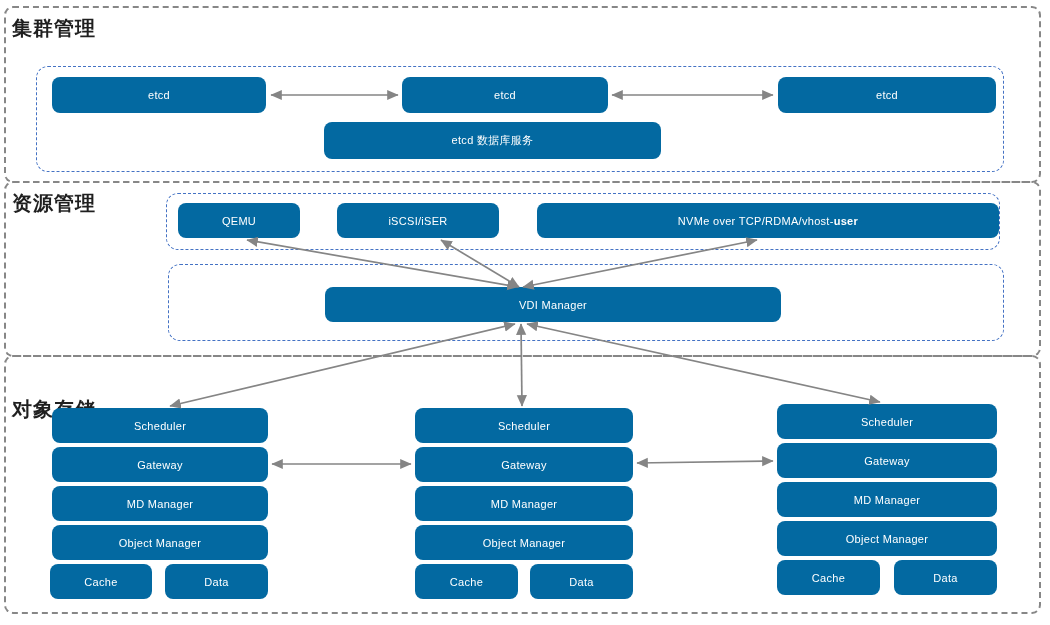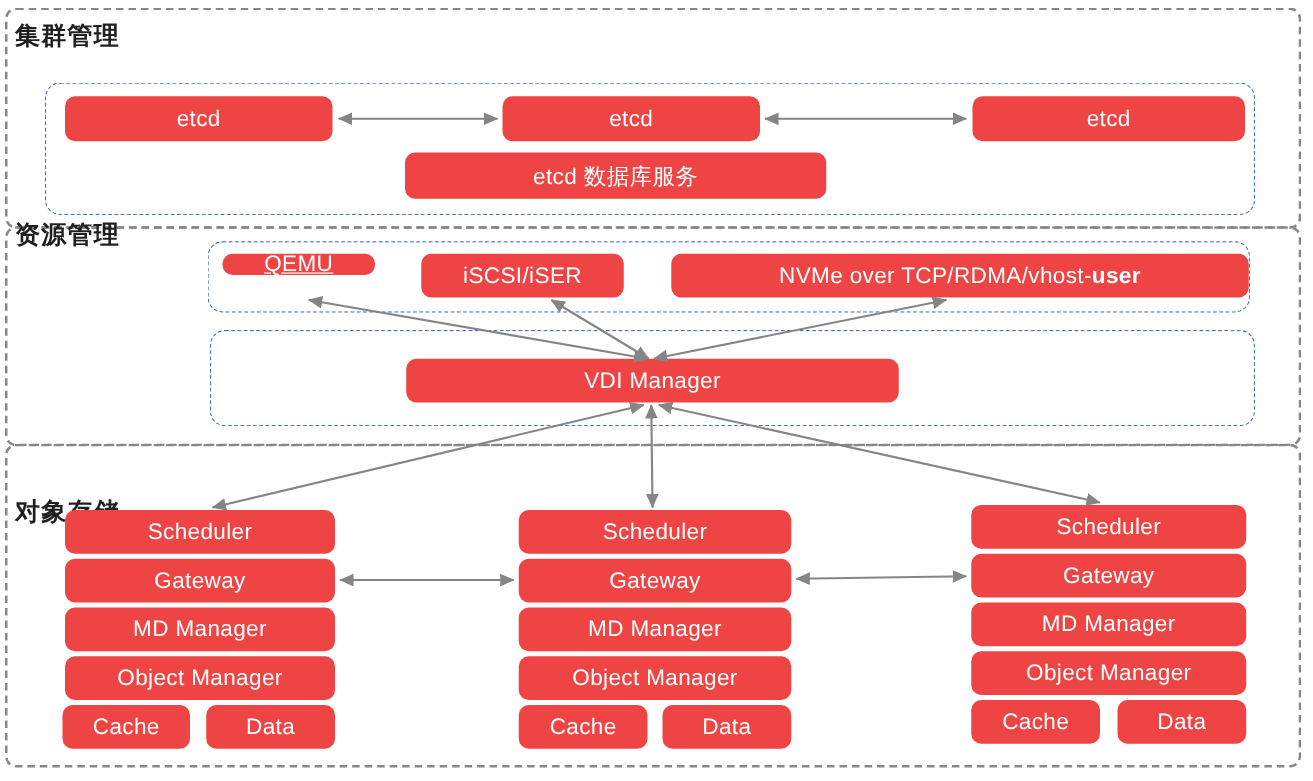--- a/index.html
+++ b/index.html
@@ -28,25 +28,25 @@
   }
   .blue-box{
     position:absolute;
     border:1.5px dashed #4472c4;
     border-radius:12px;
     box-sizing:border-box;
     background:transparent;
   }
   .gbox{
     position:absolute;
-    background:#ef4444;
+    background:#0369a1;
     border-radius:8px;
     box-sizing:border-box;
     color:#ffffff;
-    font-size:18px;
+    font-size:11px;
     display:flex;
     align-items:center;
     justify-content:center;
     white-space:nowrap;
     letter-spacing:0.3px;
   }
   .gbox .bold-part{font-weight:bold;}
   svg.overlay{
     position:absolute;
     left:0;top:0;
@@ -58,38 +58,38 @@
 </head>
 <body>
 
 <div class="canvas">
 
   <div class="band" style="left:4px;top:6px;width:1037px;height:177px;"></div>
   <div class="band" style="left:4px;top:181px;width:1037px;height:176px;"></div>
   <div class="band" style="left:4px;top:355px;width:1037px;height:259px;"></div>
 
   <div class="band-title" style="left:12px;top:15px;">集群管理</div>
-  <div class="band-title" style="left:12px;top:174px;">资源管理</div>
+  <div class="band-title" style="left:12px;top:190px;">资源管理</div>
   <div class="band-title" style="left:12px;top:365px;margin-top:31px;">对象存储</div>
 
   <div class="blue-box" style="left:36px;top:66px;width:968px;height:106px;"></div>
   <div class="gbox" style="left:52px;top:77px;width:214px;height:36px;">etcd</div>
   <div class="gbox" style="left:402px;top:77px;width:206px;height:36px;">etcd</div>
   <div class="gbox" style="left:778px;top:77px;width:218px;height:36px;">etcd</div>
   <div class="gbox" style="left:324px;top:122px;width:337px;height:37px;">etcd 数据库服务</div>
 
   <div class="blue-box" style="left:166px;top:193px;width:834px;height:57px;"></div>
-  <div class="gbox" style="left:178px;top:203px;width:122px;height:17px;text-decoration:underline;">QEMU</div>
+  <div class="gbox" style="left:178px;top:203px;width:122px;height:35px;">QEMU</div>
   <div class="gbox" style="left:537px;top:203px;width:462px;height:35px;">
     <span>NVMe over TCP/RDMA/vhost-</span>
       <span class="bold-part">user</span>
   </div>
   <div class="gbox" style="left:337px;top:203px;width:162px;height:35px;">iSCSI/iSER</div>
   <div class="blue-box" style="left:168px;top:264px;width:836px;height:77px;"></div>
-  <div class="gbox" style="left:325px;top:287px;width:394px;height:35px;">VDI Manager</div>
+  <div class="gbox" style="left:325px;top:287px;width:456px;height:35px;">VDI Manager</div>
 
   <div class="gbox" style="left:52px;top:408px;width:216px;height:35px;">Scheduler</div>
   <div class="gbox" style="left:52px;top:447px;width:216px;height:35px;">Gateway</div>
   <div class="gbox" style="left:52px;top:486px;width:216px;height:35px;">MD Manager</div>
   <div class="gbox" style="left:52px;top:525px;width:216px;height:35px;">Object Manager</div>
   <div class="gbox" style="left:50px;top:564px;width:102px;height:35px;">Cache</div>
   <div class="gbox" style="left:165px;top:564px;width:103px;height:35px;">Data</div>
 
   <div class="gbox" style="left:415px;top:408px;width:218px;height:35px;">Scheduler</div>
   <div class="gbox" style="left:415px;top:447px;width:218px;height:35px;">Gateway</div>

